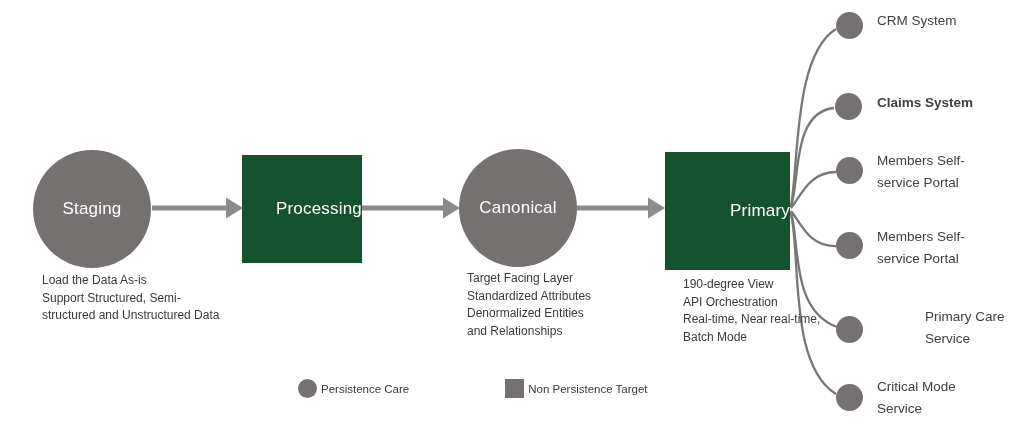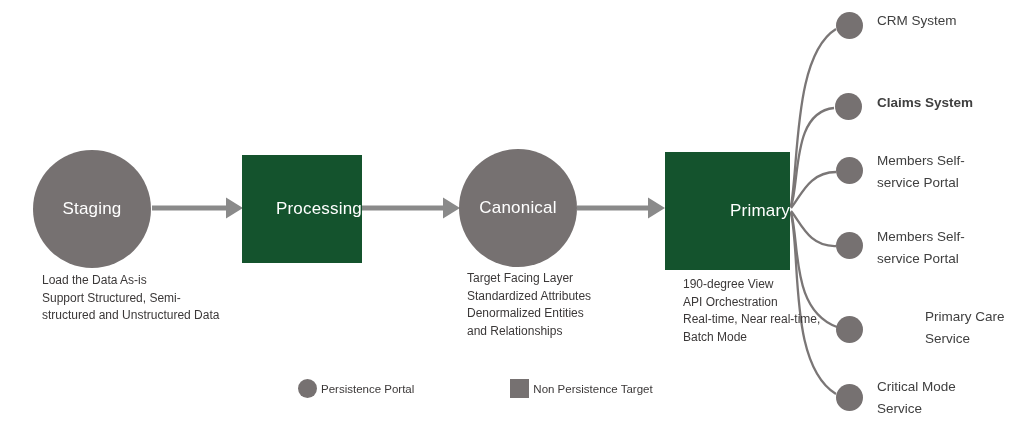--- a/index.html
+++ b/index.html
@@ -108,19 +108,19 @@
 service Portal</div>
   <div class="endpoint-label" style="left:877px;top:226px;">Members Self-
 service Portal</div>
   <div class="endpoint-label" style="left:877px;top:306px;margin-left:48px;">Primary Care
 Service</div>
   <div class="endpoint-label" style="left:877px;top:376px;">Critical Mode
 Service</div>
 
   <div class="legend">
     <span class="legend-marker-circle"></span>
-    <span class="legend-label">Persistence Portal</span>
+    <span class="legend-label">Persistence Care</span>
     <span class="legend-gap"></span>
     <span class="legend-marker-rect"></span>
     <span class="legend-label">Non Persistence Target</span>
   </div>
 
 </div>
 
 </body></html>

